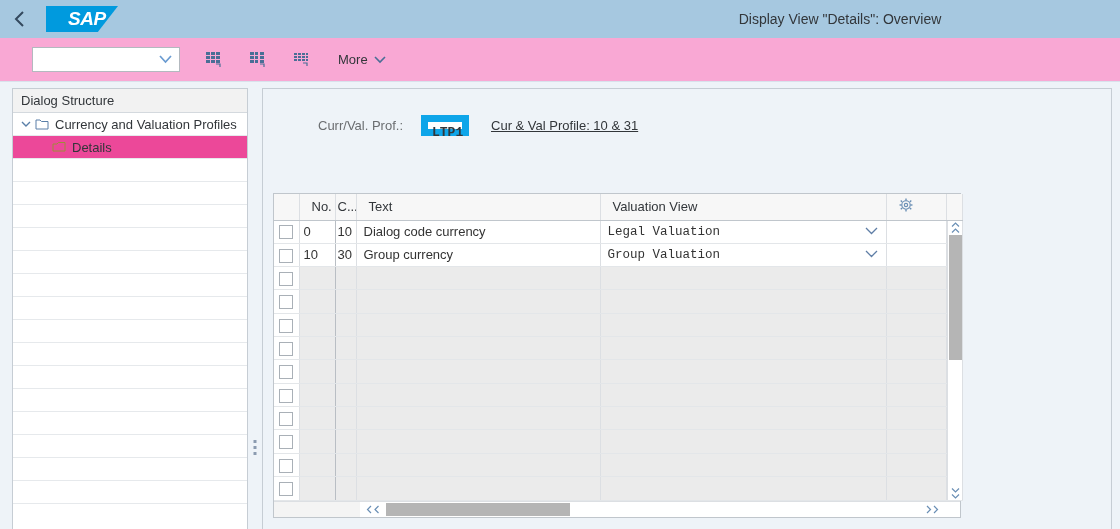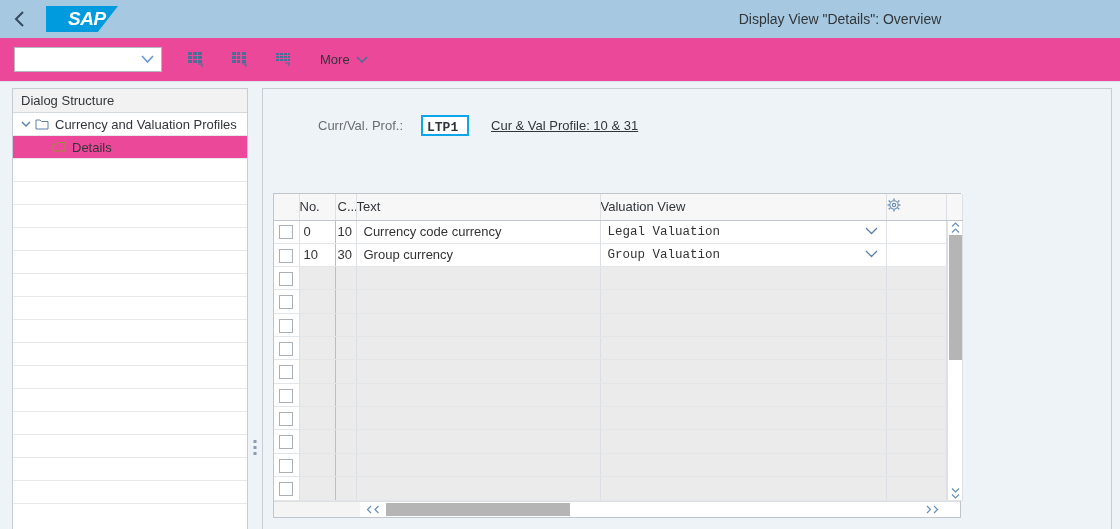--- a/index.html
+++ b/index.html
@@ -69,24 +69,24 @@
     font-size: 14px;
     color: #32363a;
     padding-left: 560px;
     box-sizing: border-box;
   }
   .shell-title span { display: inline-block; }
 
   
   .toolbar {
     height: 44px;
-    background: #ec4899;
-    display: flex;
-    align-items: center;
-    padding-left: 14px;
+    background: #f9a8d4;
+    display: flex;
+    align-items: center;
+    padding-left: 32px;
     box-sizing: border-box;
     border-bottom: 1px solid #d9e2ec;
   }
   .combo {
     width: 148px;
     height: 25px;
     background: #ffffff;
     border: 1px solid #b3b9bf;
     display: flex;
     align-items: center;
@@ -218,21 +218,21 @@
     font-size: 13px;
     gap: 10px;
   }
   .form-label { color: #6a6d70; }
   .form-input {
     margin-left: 8px;
     width: 48px;
     height: 21px;
     line-height: 21px;
     background: #ffffff;
-    border: 2px solid #0ea5e9;
+    border: 7px solid #0ea5e9;
     font-family: "Liberation Mono", monospace;
     font-size: 13px;
     font-weight: bold;
     color: #32363a;
     padding-left: 4px;
     box-sizing: border-box;
     cursor: text;
   }
   .form-note { margin-left: 12px; color: #32363a; text-decoration: underline; }
 
@@ -262,20 +262,21 @@
     overflow: hidden;
     white-space: nowrap;
   }
   .tbl th {
     background: #f7f7f7;
     height: 26px;
     color: #32363a;
     text-align: left;
     border-bottom: 1px solid #c0c6cc;
     vertical-align: middle;
+    padding-left: 12px;
   }
   .th-pad { padding-left: 7px; }
   .c-check { width: 25px; }
   .c-no    { width: 36px; }
   .c-code  { width: 21px; }
   .c-text  { width: 244px; }
   .c-val   { width: 286px; border-left: 1px solid #dcdfe3; }
   .c-gear  { width: 60px; }
   .c-scroll{ width: 16px; border-right: none; }
 
@@ -576,21 +577,21 @@
           </tr>
         </thead>
         <tbody>
 
           <tr class="row-data">
             <td class="cb-cell">
               <span class="cbx"></span>
             </td>
             <td class="cell-no focus-cell">0</td>
             <td class="cell-code">10</td>
-            <td class="cell-text">Currency code currency</td>
+            <td class="cell-text">Dialog code currency</td>
             <td class="cell-val">
               <span>Legal Valuation</span>
               <span class="dd">
                 <svg width="13" height="8" viewBox="0 0 13 8">
                   <polyline points="1,1 6.5,6.5 12,1" fill="none" stroke="#5f7ea6" stroke-width="1.3"></polyline>
                 </svg>
               </span>
             </td>
             <td></td>
             <td class="vscroll-cell" rowspan="12">

